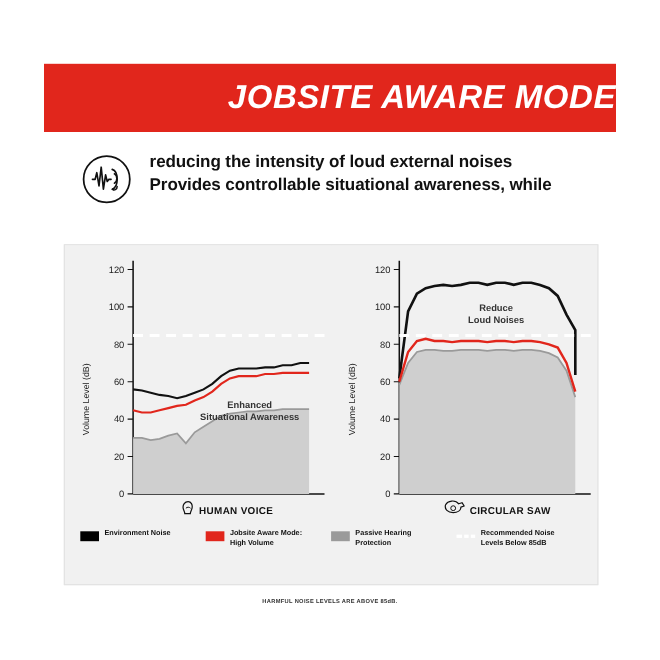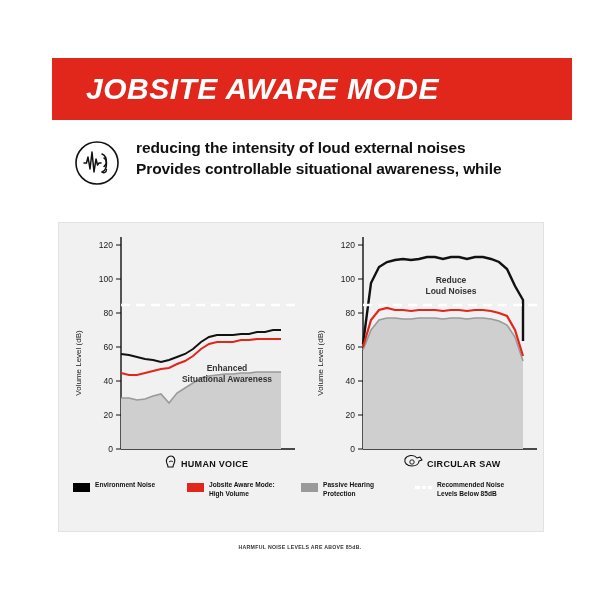--- a/index.html
+++ b/index.html
@@ -15,27 +15,28 @@
   }
   .page {
     position: relative;
     width: 600px;
     height: 600px;
     background: #ffffff;
   }
   
   .banner {
     position: absolute;
-    left: 52px;
+    left: 40px;
     top: 58px;
     width: 520px;
     height: 62px;
     background: #e1261c;
     display: flex;
     align-items: center;
+    justify-content: flex-end;
   }
   .banner-title {
     color: #ffffff;
     font-size: 30px;
     font-weight: bold;
     letter-spacing: 0.5px;
     font-style: italic;
     padding-left: 34px;
     font-family: "Liberation Sans", sans-serif;
   }

